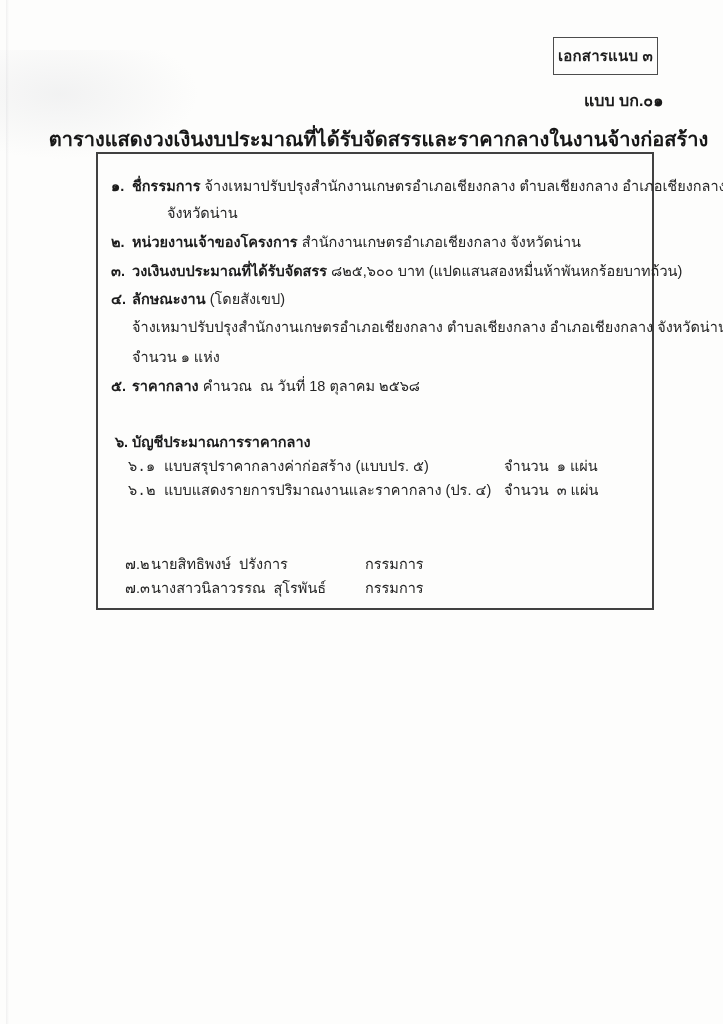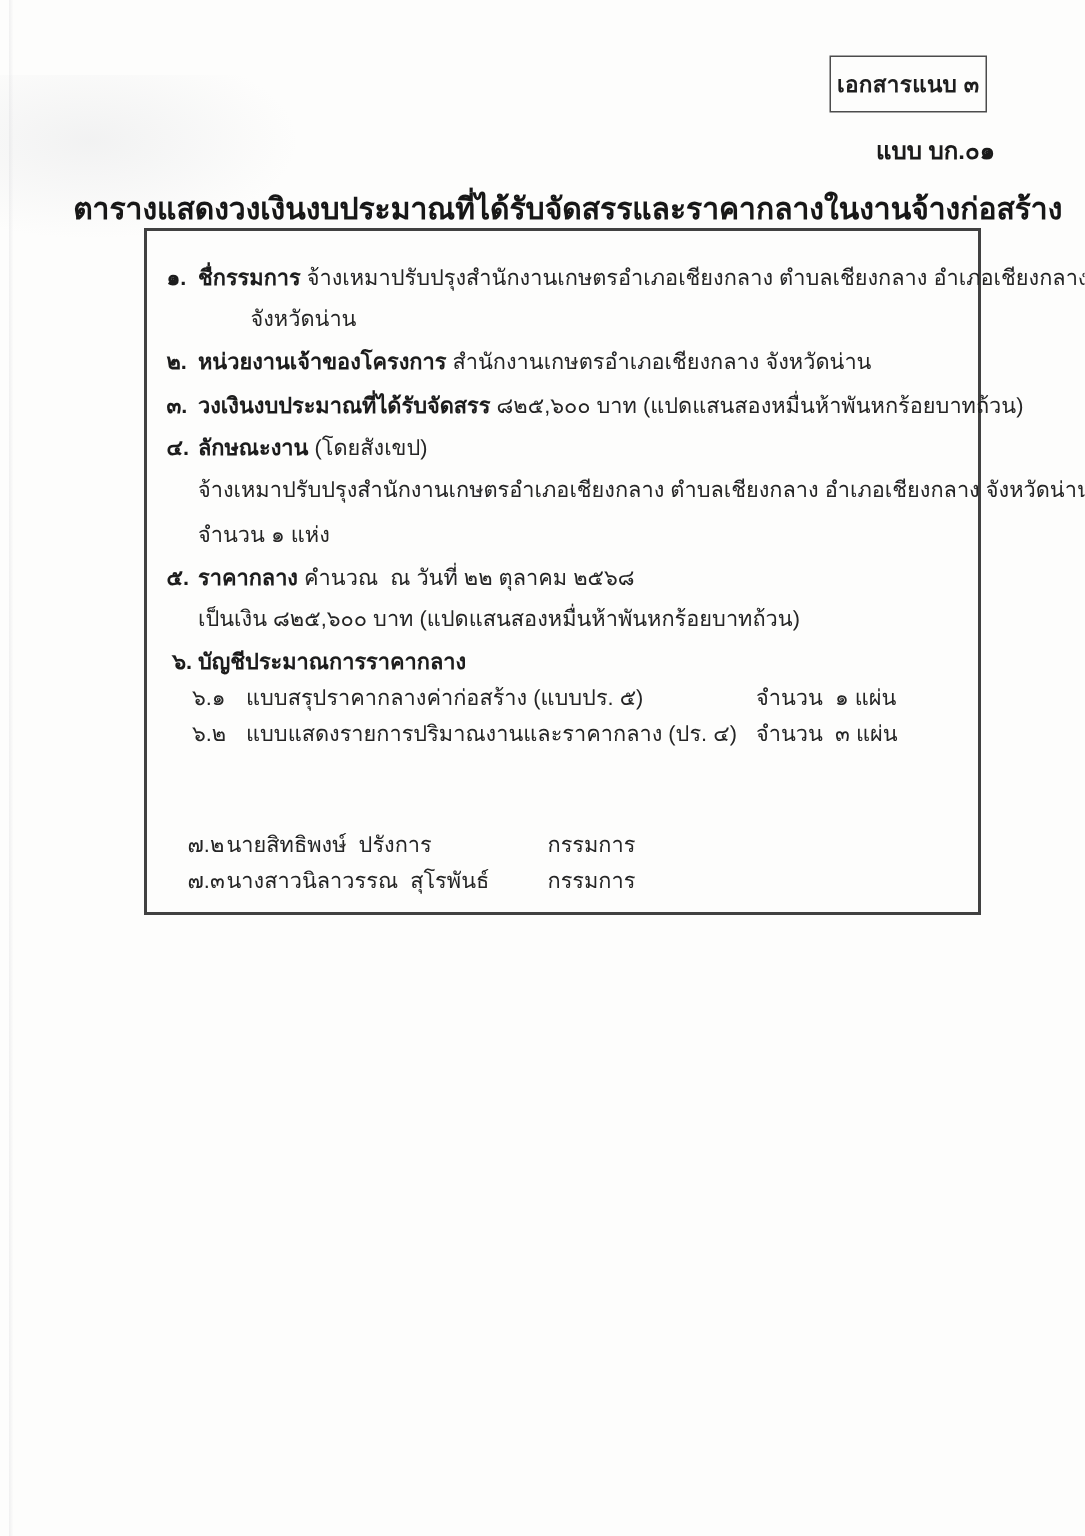--- a/index.html
+++ b/index.html
@@ -46,21 +46,21 @@
     background:transparent;
   }
   .line {
     position:absolute;
     font-size:14.5px; line-height:20px;
     white-space:pre;
     color:#252525;
   }
   .num  { display:inline-block; width:21px; font-weight:700; color:#1c1c1c; }
   .subnum { display:inline-block; font-weight:400; }
-  .subnum.w6 { width:36px; }
+  .subnum.w6 { width:36px;font-family:Liberation Mono, monospace; }
   .subnum.w7 { width:26px; }
   .lbl  { font-weight:700; color:#1c1c1c; }
   .val  { font-weight:400; }
   .col  { position:absolute; top:0; white-space:pre; }
   .col-role { left:240px; }
   .col-qty  { left:376px; }
   
   .i1a { top:22px;  left:13px; }
   .i1b { top:49px;  left:69px; }
   .i2  { top:78px;  left:13px; }
@@ -100,22 +100,21 @@
     <div class="line i1b"><span class="val">จังหวัดน่าน</span></div>
 
     <div class="line i2"><span class="num">๒.</span><span class="lbl">หน่วยงานเจ้าของโครงการ</span><span class="val"> </span><span class="val">สำนักงานเกษตรอำเภอเชียงกลาง จังหวัดน่าน</span></div>
 
     <div class="line i3"><span class="num">๓.</span><span class="lbl">วงเงินงบประมาณที่ได้รับจัดสรร</span><span class="val"> </span><span class="val">๘๒๕,๖๐๐ บาท (แปดแสนสองหมื่นห้าพันหกร้อยบาทถ้วน)</span></div>
 
     <div class="line i4a"><span class="num">๔.</span><span class="lbl">ลักษณะงาน</span><span class="val"> </span><span class="val">(โดยสังเขป)</span></div>
     <div class="line i4b"><span class="val">จ้างเหมาปรับปรุงสำนักงานเกษตรอำเภอเชียงกลาง ตำบลเชียงกลาง อำเภอเชียงกลาง จังหวัดน่าน</span></div>
     <div class="line i4c"><span class="val">จำนวน ๑ แห่ง</span></div>
 
-    <div class="line i5a"><span class="num">๕.</span><span class="lbl">ราคากลาง</span><span class="val"> </span><span class="val">คำนวณ  ณ วันที่ ๒๒ ตุลาคม ๒๕๖๘</span></div>
-    <div class="line i5b"><span class="val">เป็นเงิน ๘๒๕,๖๐๐ บาท (แปดแสนสองหมื่นห้าพันหกร้อยบาทถ้วน)</span></div>
+    <div class="line i5a"><span class="num">๕.</span><span class="lbl">ราคากลาง</span><span class="val"> </span><span class="val">คำนวณ  ณ วันที่ 18 ตุลาคม ๒๕๖๘</span></div>
 
     <div class="line i6a"><span class="num">๖.</span><span class="lbl">บัญชีประมาณการราคากลาง</span></div>
     <div class="line i6b"><span class="subnum w6">๖.๑</span><span class="val">แบบสรุปราคากลางค่าก่อสร้าง (แบบปร. ๕)</span><span class="col col-qty">จำนวน  ๑ แผ่น</span></div>
     <div class="line i6c"><span class="subnum w6">๖.๒</span><span class="val">แบบแสดงรายการปริมาณงานและราคากลาง (ปร. ๔)</span><span class="col col-qty">จำนวน  ๓ แผ่น</span></div>
 
     <div class="line i7c"><span class="subnum w7">๗.๒</span><span class="val">นายสิทธิพงษ์  ปรังการ</span><span class="col col-role">กรรมการ</span></div>
     <div class="line i7d"><span class="subnum w7">๗.๓</span><span class="val">นางสาวนิลาวรรณ  สุโรพันธ์</span><span class="col col-role">กรรมการ</span></div>
 
   </div>
 </div>

